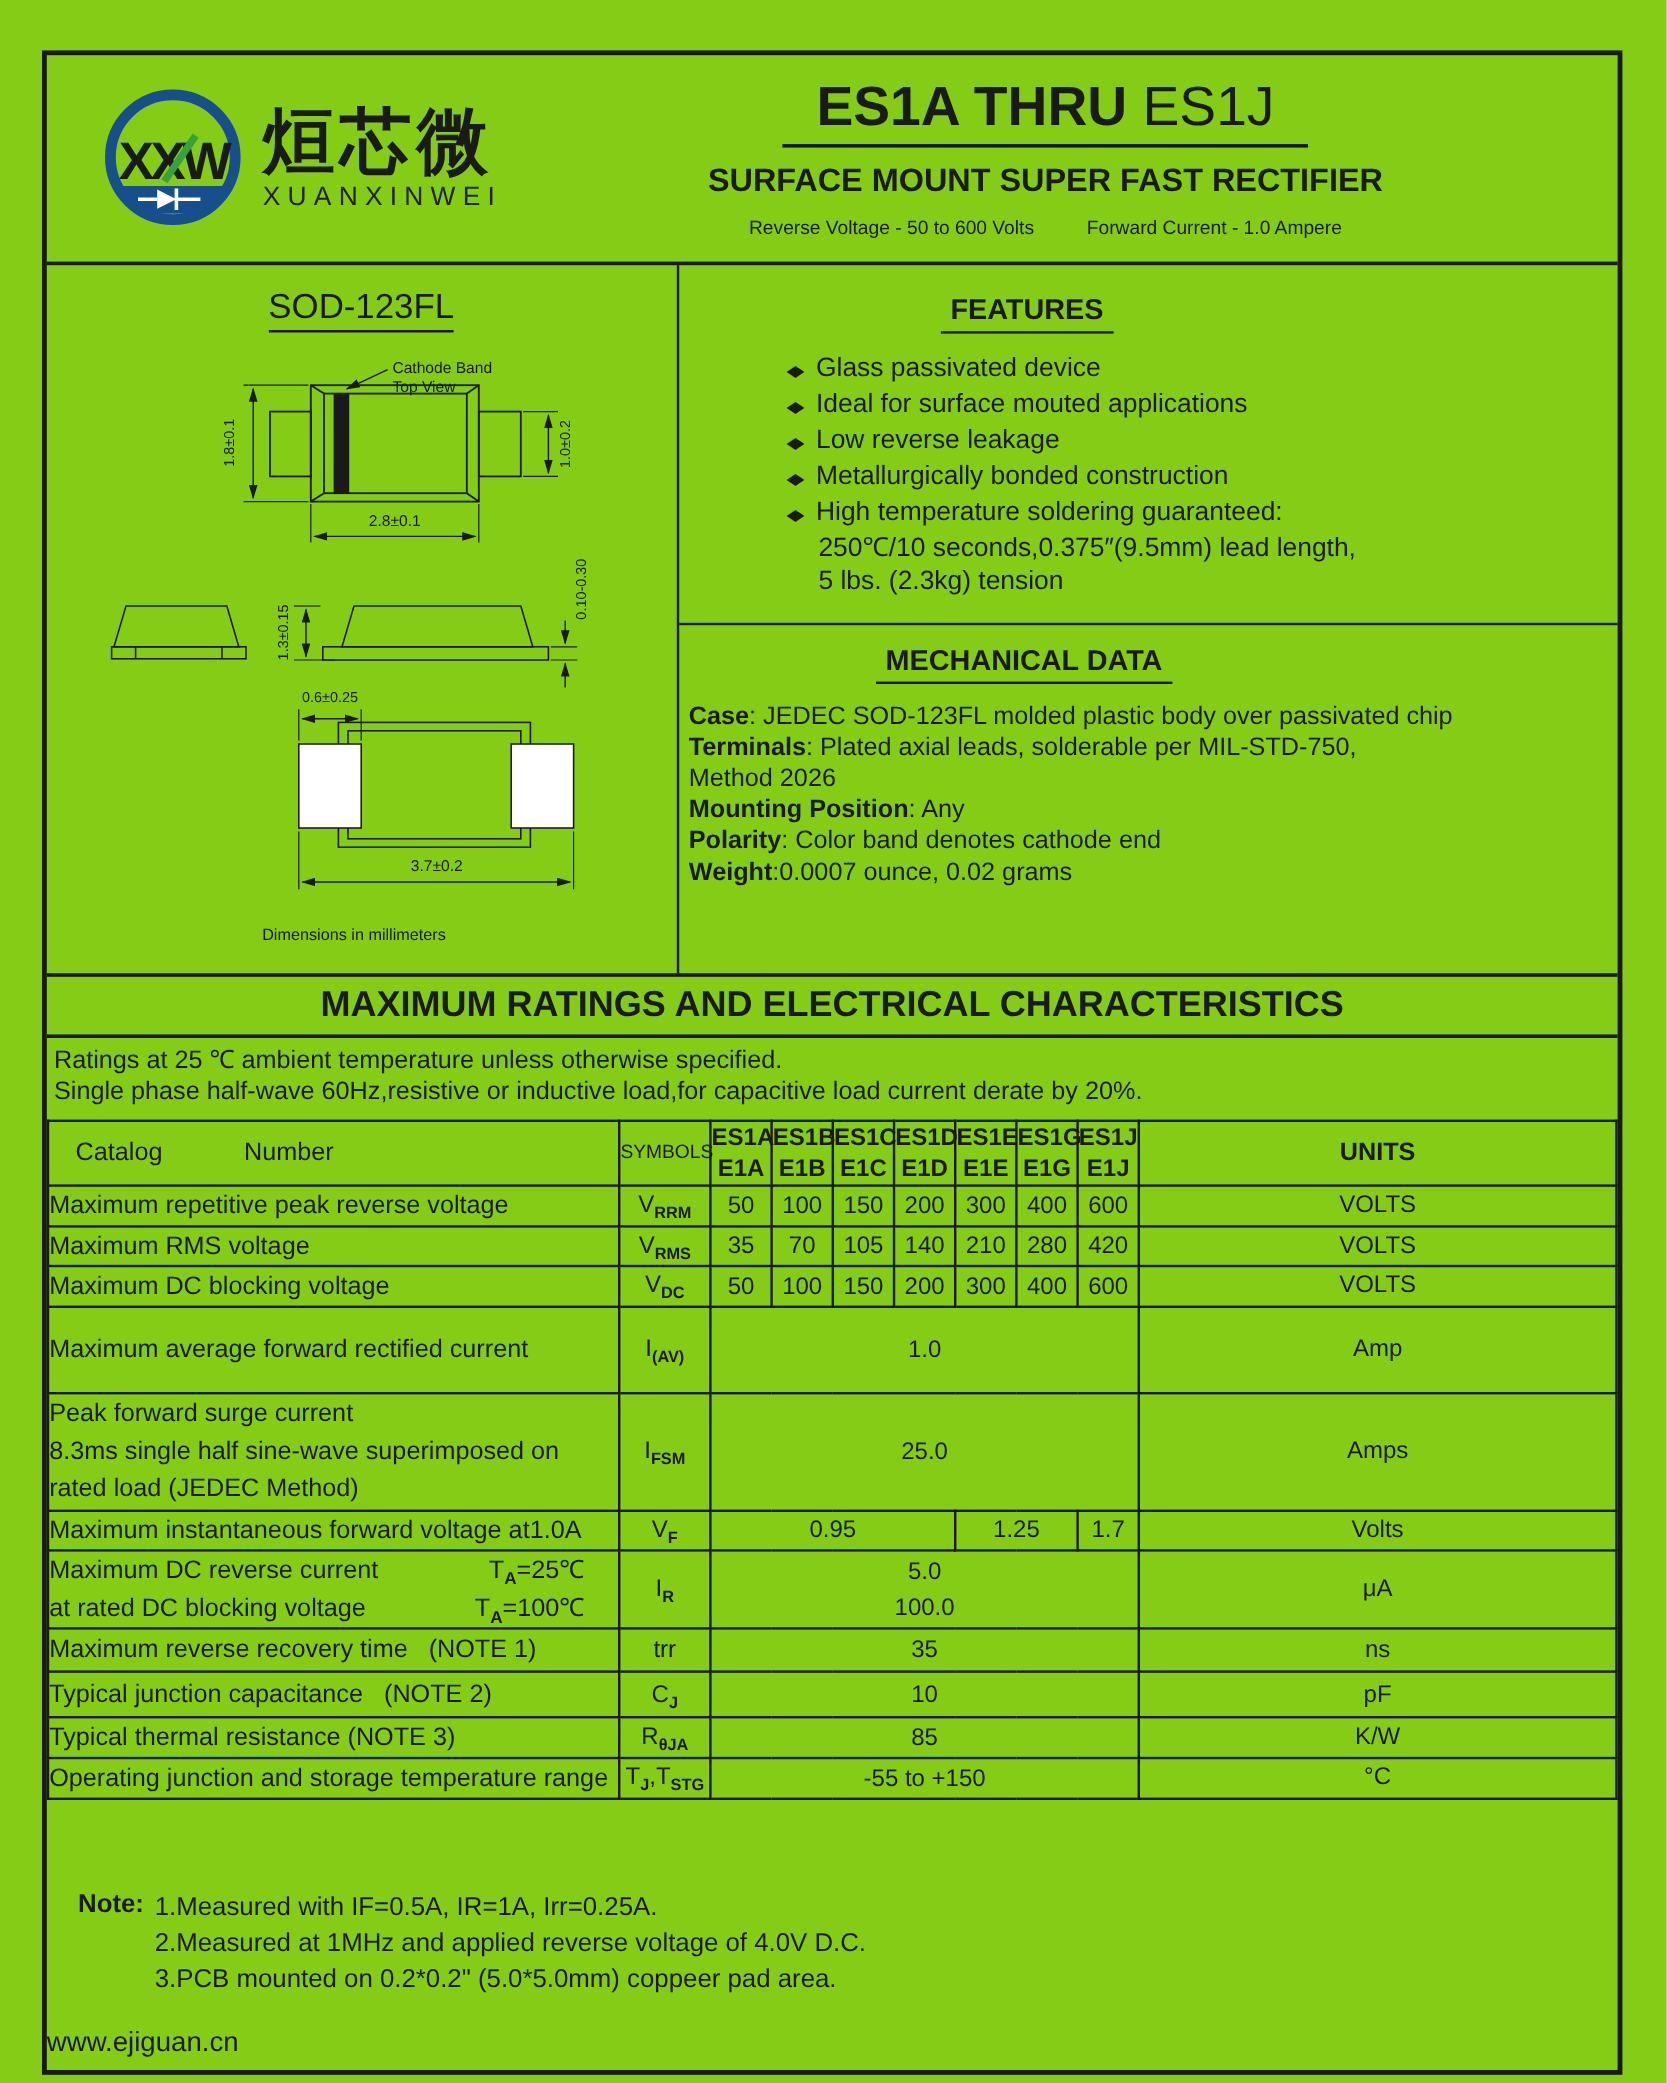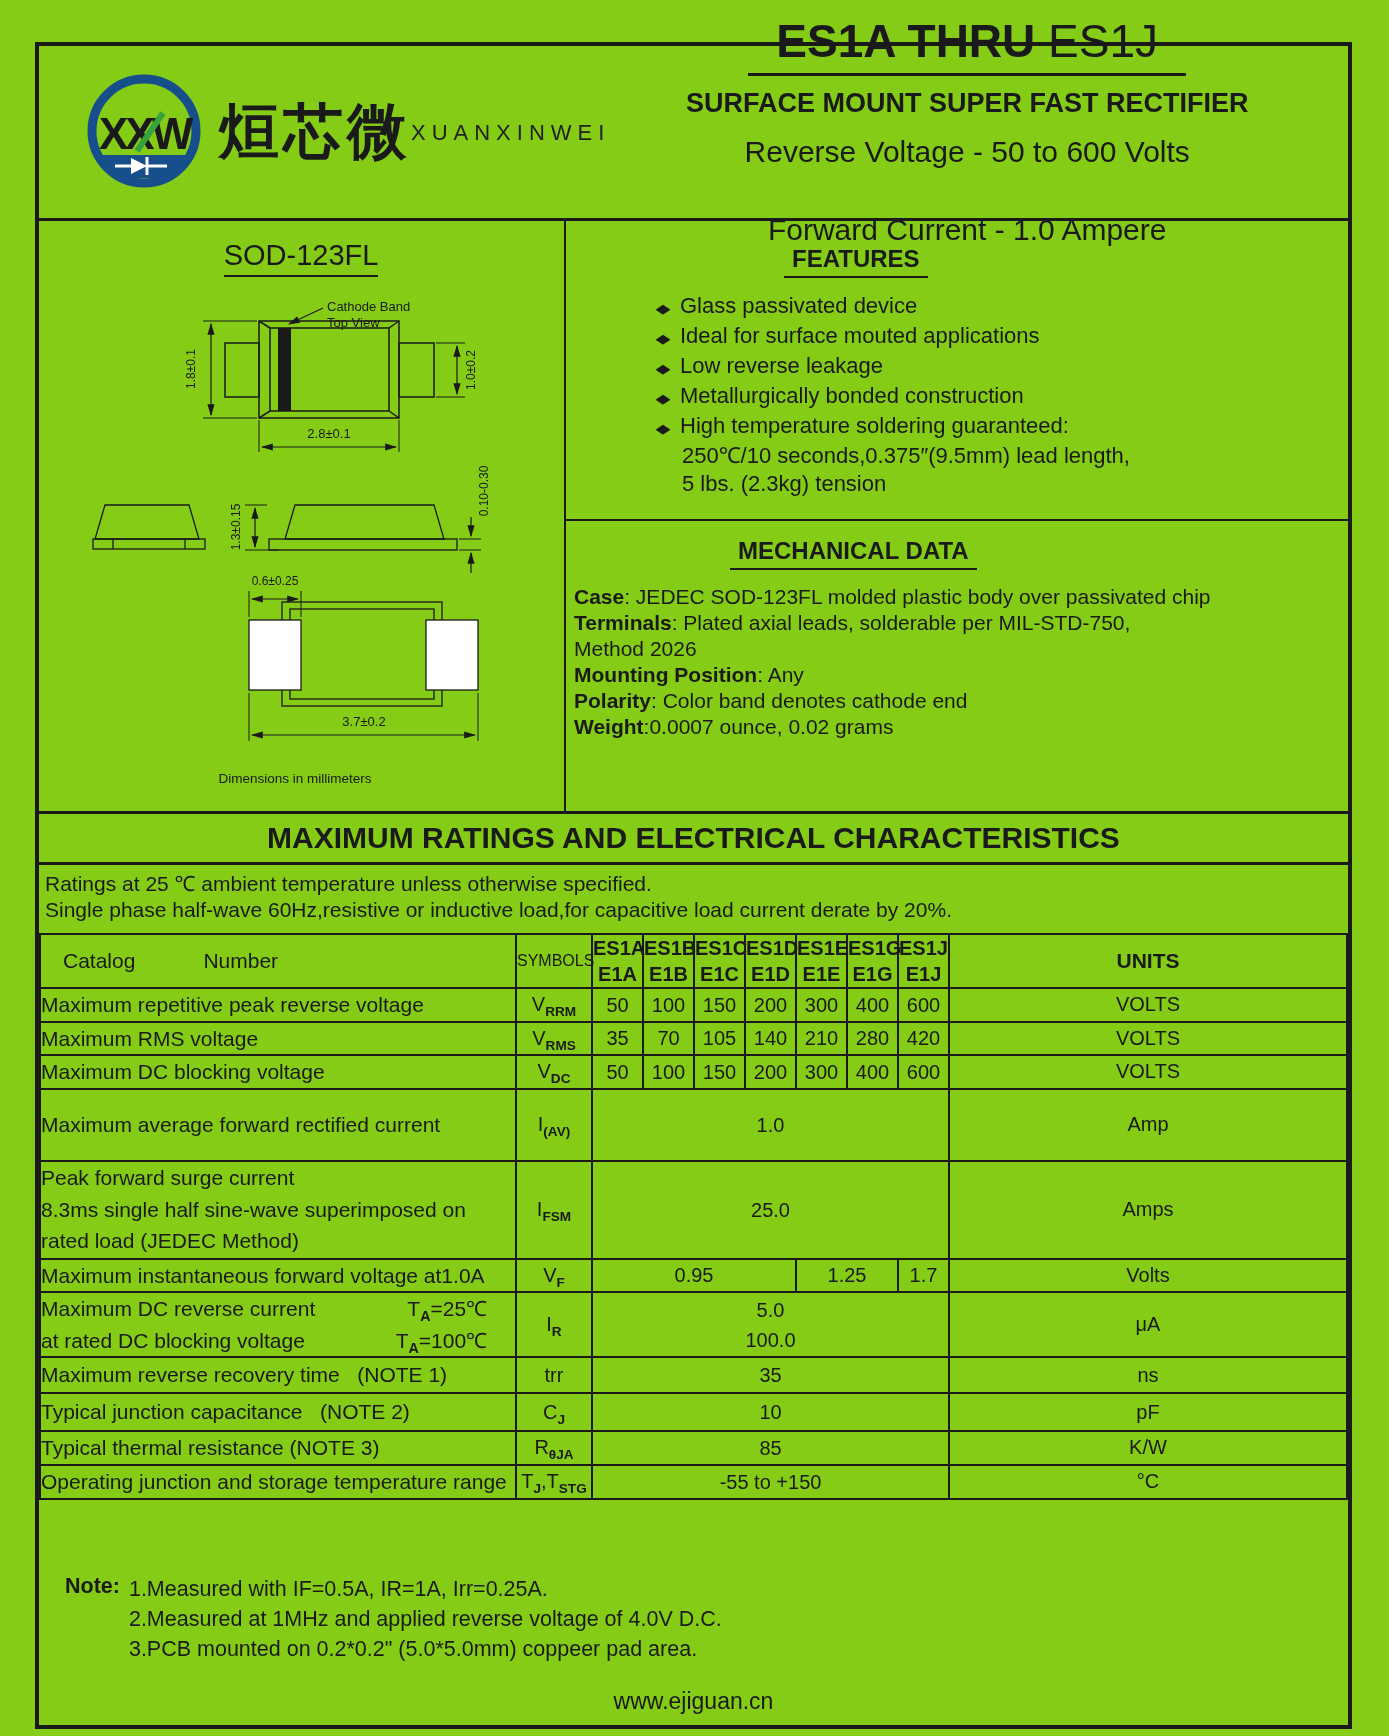--- a/index.html
+++ b/index.html
@@ -3,30 +3,30 @@
 <meta charset="utf-8">
 <style>
   html,body{margin:0;padding:0;background:#fff;}
   .page{position:relative;width:1389px;height:1736px;background:#84cc16;color:#1a1a1a;
         font-family:"Liberation Sans", sans-serif;overflow:hidden;}
   .sheet{position:absolute;left:35px;top:42px;right:37px;bottom:7px;border:4px solid #1a1a1a;}
 
   
   .hdr{height:172px;display:flex;align-items:center;border-bottom:3px solid #1a1a1a;}
   .logo{display:flex;align-items:center;gap:6px;padding-left:38px;}
-  .logo-txt{display:flex;flex-direction:row;align-items:center;}
+  .logo-txt{display:flex;flex-direction:column;}
   .logo-cn{font-size:60px;font-weight:700;letter-spacing:4px;line-height:62px;}
   .logo-en{font-size:22px;letter-spacing:6px;margin-top:2px;color:#222;}
   .titleblock{flex:1;text-align:center;padding-right:24px;}
   .ptitle{display:inline-block;border-bottom:3px solid #1a1a1a;padding:0 28px 8px 28px;
           font-size:46px;line-height:48px;}
   .t-bold{font-weight:700;}
   .t-light{font-weight:400;}
   .subtitle{font-size:27px;font-weight:700;margin-top:12px;}
-  .tagline{font-size:30px;margin-top:16px;display:flex;justify-content:center;gap:44px;flex-direction:column;}
+  .tagline{font-size:16px;margin-top:16px;display:flex;justify-content:center;gap:44px;}
 
   
   .twocol{display:flex;height:590px;}
   .leftcol{width:525px;border-right:2px solid #1a1a1a;}
   .rightcol{flex:1;display:flex;flex-direction:column;}
   .features{height:300px;border-bottom:2px solid #1a1a1a;box-sizing:border-box;padding-top:24px;}
   .sec-title{width:fit-content;font-size:24px;font-weight:700;border-bottom:2px solid #1a1a1a;
              padding:0 8px 3px 8px;}
   .features .sec-title{margin-left:218px;}
   .feat-list{margin-top:14px;padding-left:92px;font-size:22px;}
@@ -64,21 +64,21 @@
   tbody tr:nth-child(3){height:30px;margin-top:35px;} tbody tr:nth-child(4){height:72px;}
   tbody tr:nth-child(5){height:98px;} tbody tr:nth-child(6){height:33px;}
   tbody tr:nth-child(7){height:62px;} tbody tr:nth-child(8){height:36px;}
   tbody tr:nth-child(9){height:38px;} tbody tr:nth-child(10){height:29px;}
   tbody tr:nth-child(11){height:34px;}
 
   
   .notes{display:flex;margin:74px 0 0 26px;font-size:21.5px;}
   .notes b{font-weight:700;margin-right:9px;white-space:nowrap;}
   .notes-items div{line-height:30px;white-space:pre-wrap;}
-  .footer{position:absolute;left:0;right:0;bottom:10px;text-align:center;font-size:23px;}
+  .footer{position:absolute;left:0;right:0;bottom:10px;text-align:left;font-size:23px;}
 
   svg text{fill:#1a1a1a;}
 </style>
 </head>
 <body>
 
 <div class="page">
   <div class="sheet">
 
     <div class="hdr">

